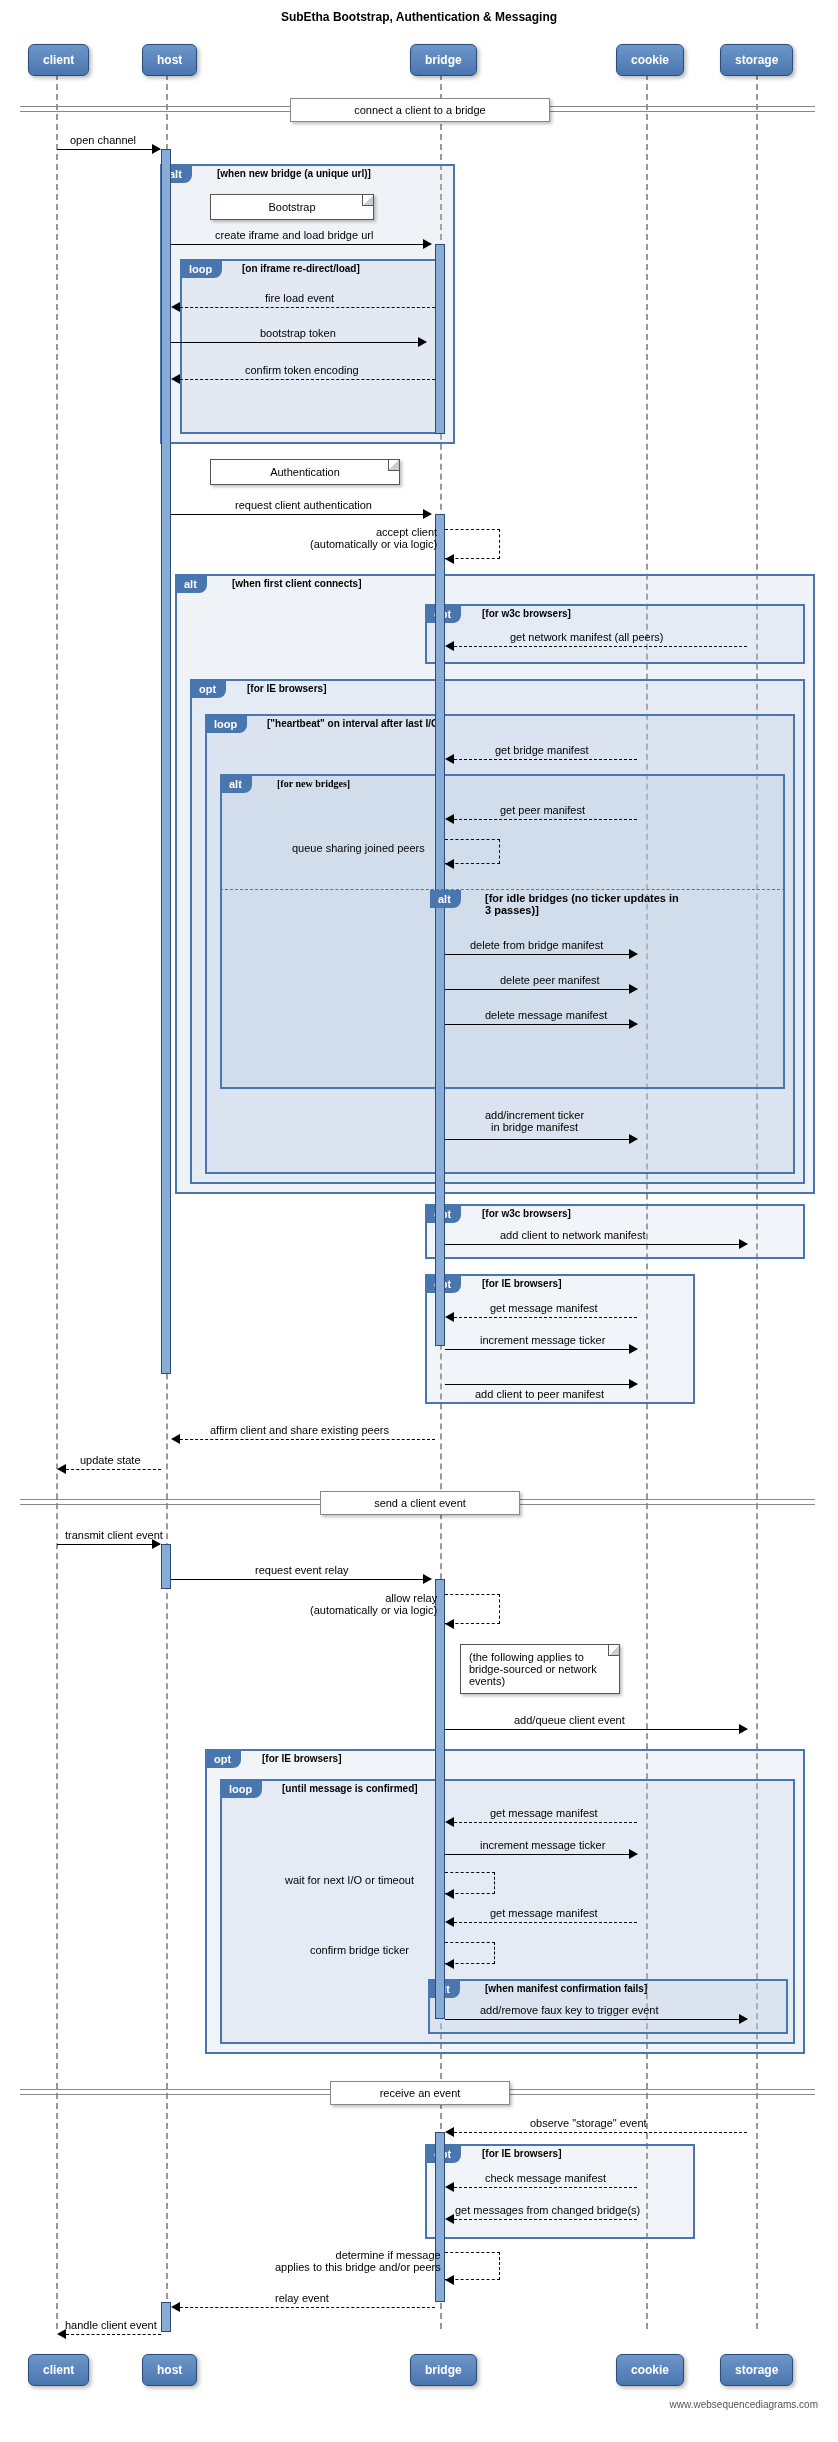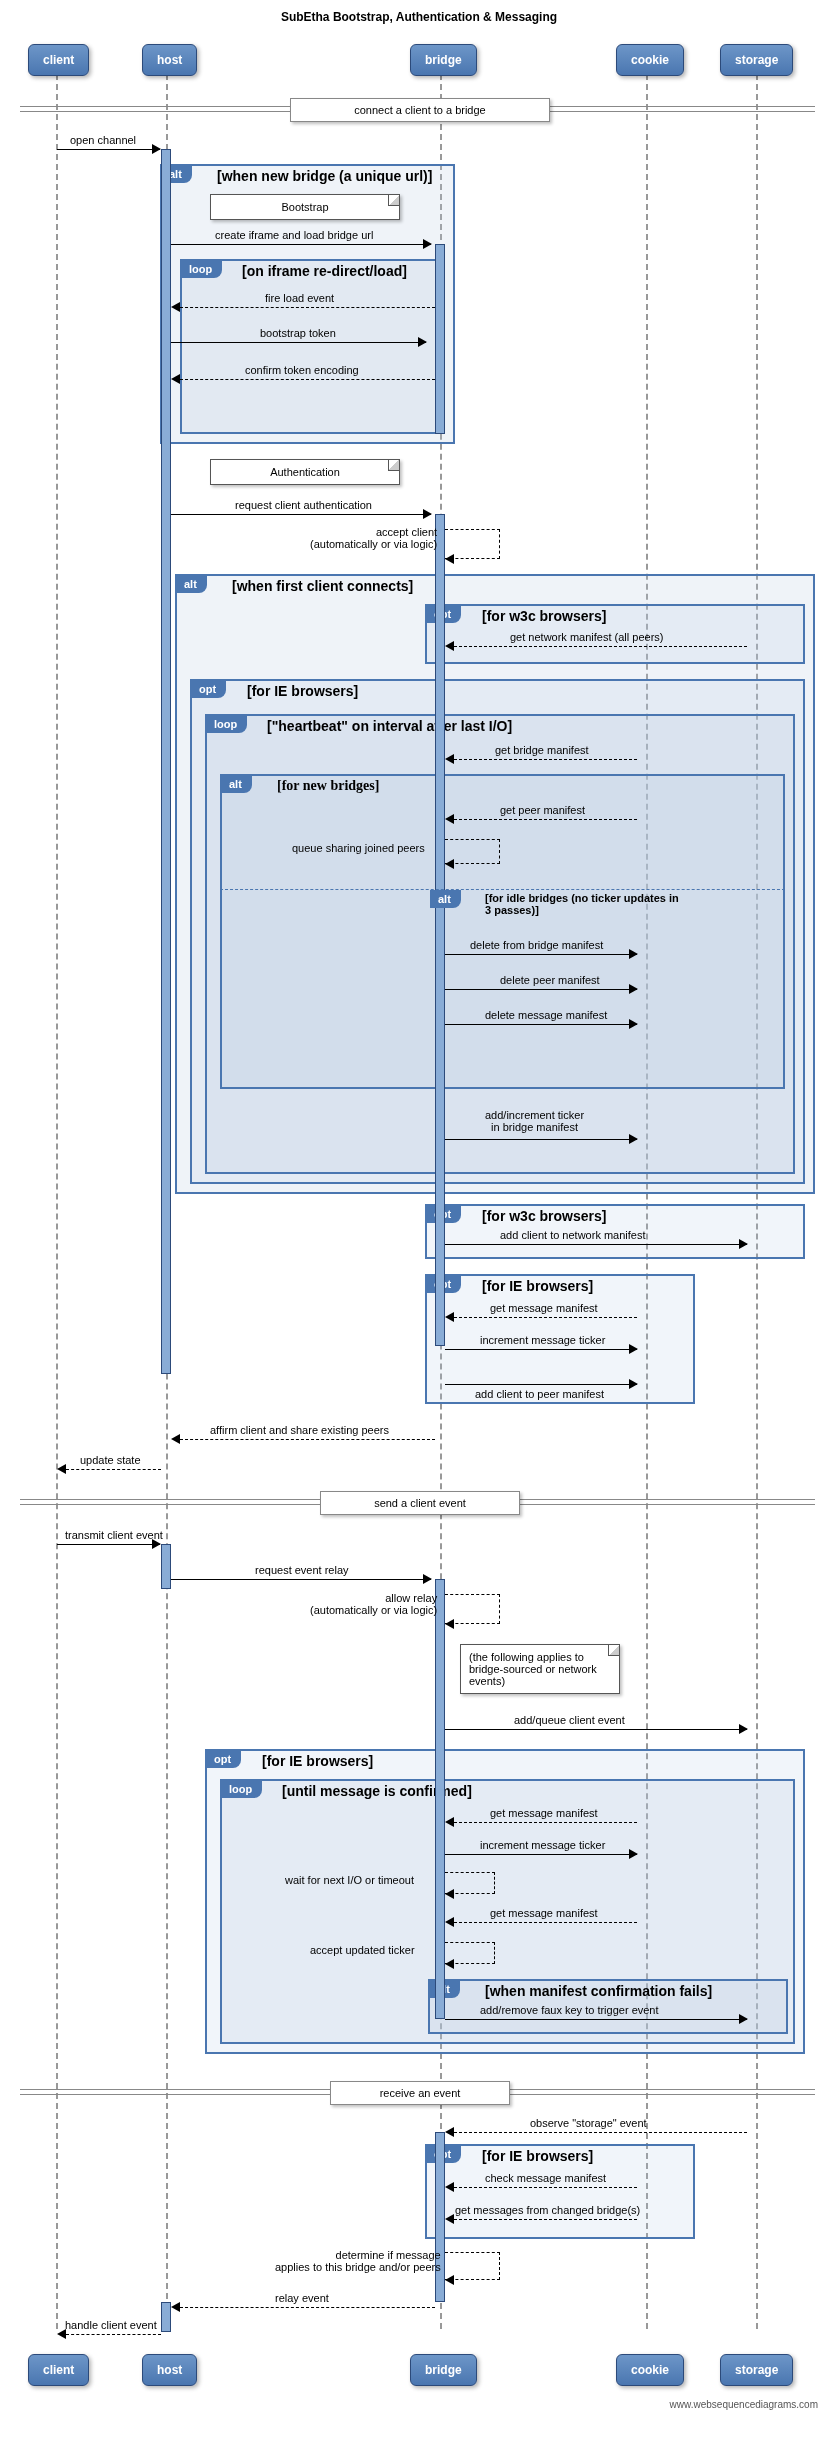--- a/index.html
+++ b/index.html
@@ -91,21 +91,21 @@
     color: #fff;
     font-size: 11px;
     font-weight: bold;
     padding: 3px 10px 3px 8px;
     border-bottom-right-radius: 8px;
     z-index: 5;
   }
   .group-label {
     position: absolute;
     top: 2px;
-    font-size: 14px;
+    font-size: 10px;
     font-weight: bold;
     z-index: 5;
   }
   .divider-box {
     position: absolute;
     border: 1px solid #888;
     background: #fff;
     padding: 5px 10px;
     text-align: center;
     font-size: 11px;
@@ -176,21 +176,21 @@
   <div class="msg-label" style="left:60px; top:100px;">open channel</div>
   <div class="arrow-line" style="left:47px; top:115px; width:103px;"></div>
   <div class="arrow-head right" style="left:142px; top:110px;"></div>
   <div class="activation" style="left:151px; top:115px; height:1225px;"></div>
 
   <div class="group-box" style="left:150px; top:130px; width:295px; height:280px;">
     <div class="group-tag">alt</div>
     <div class="group-label" style="left:55px;">[when new bridge (a unique url)]</div>
   </div>
 
-  <div class="note" style="left:200px; top:160px; width:190px; text-align:center;">Bootstrap</div>
+  <div class="note" style="left:200px; top:160px; width:164px; text-align:center;">Bootstrap</div>
 
   <div class="msg-label" style="left:205px; top:195px;">create iframe and load bridge url</div>
   <div class="arrow-line" style="left:161px; top:210px; width:260px;"></div>
   <div class="arrow-head right" style="left:413px; top:205px;"></div>
   <div class="activation" style="left:425px; top:210px; height:190px;"></div>
 
   <div class="group-box" style="left:170px; top:225px; width:260px; height:175px;">
     <div class="group-tag">loop</div>
     <div class="group-label" style="left:60px;">[on iframe re-direct/load]</div>
   </div>
@@ -358,21 +358,21 @@
   <div class="arrow-head right" style="left:619px; top:1815px;"></div>
 
   <div class="msg-label" style="left:275px; top:1840px;">wait for next I/O or timeout</div>
   <div class="self-loop" style="left:435px; top:1838px; width:50px; height:22px;"></div>
   <div class="arrow-head left" style="left:435px; top:1855px;"></div>
 
   <div class="msg-label" style="left:480px; top:1873px;">get message manifest</div>
   <div class="arrow-line dashed" style="left:444px; top:1888px; width:183px;"></div>
   <div class="arrow-head left" style="left:435px; top:1883px;"></div>
 
-  <div class="msg-label" style="left:300px; top:1910px;">accept updated ticker</div>
+  <div class="msg-label" style="left:300px; top:1910px;">confirm bridge ticker</div>
   <div class="self-loop" style="left:435px; top:1908px; width:50px; height:22px;"></div>
   <div class="arrow-head left" style="left:435px; top:1925px;"></div>
 
   <div class="group-box" style="left:418px; top:1945px; width:360px; height:55px;">
     <div class="group-tag">alt</div>
     <div class="group-label" style="left:55px;">[when manifest confirmation fails]</div>
   </div>
   <div class="msg-label" style="left:470px; top:1970px;">add/remove faux key to trigger event</div>
   <div class="arrow-line" style="left:435px; top:1985px; width:302px;"></div>
   <div class="arrow-head right" style="left:729px; top:1980px;"></div>

